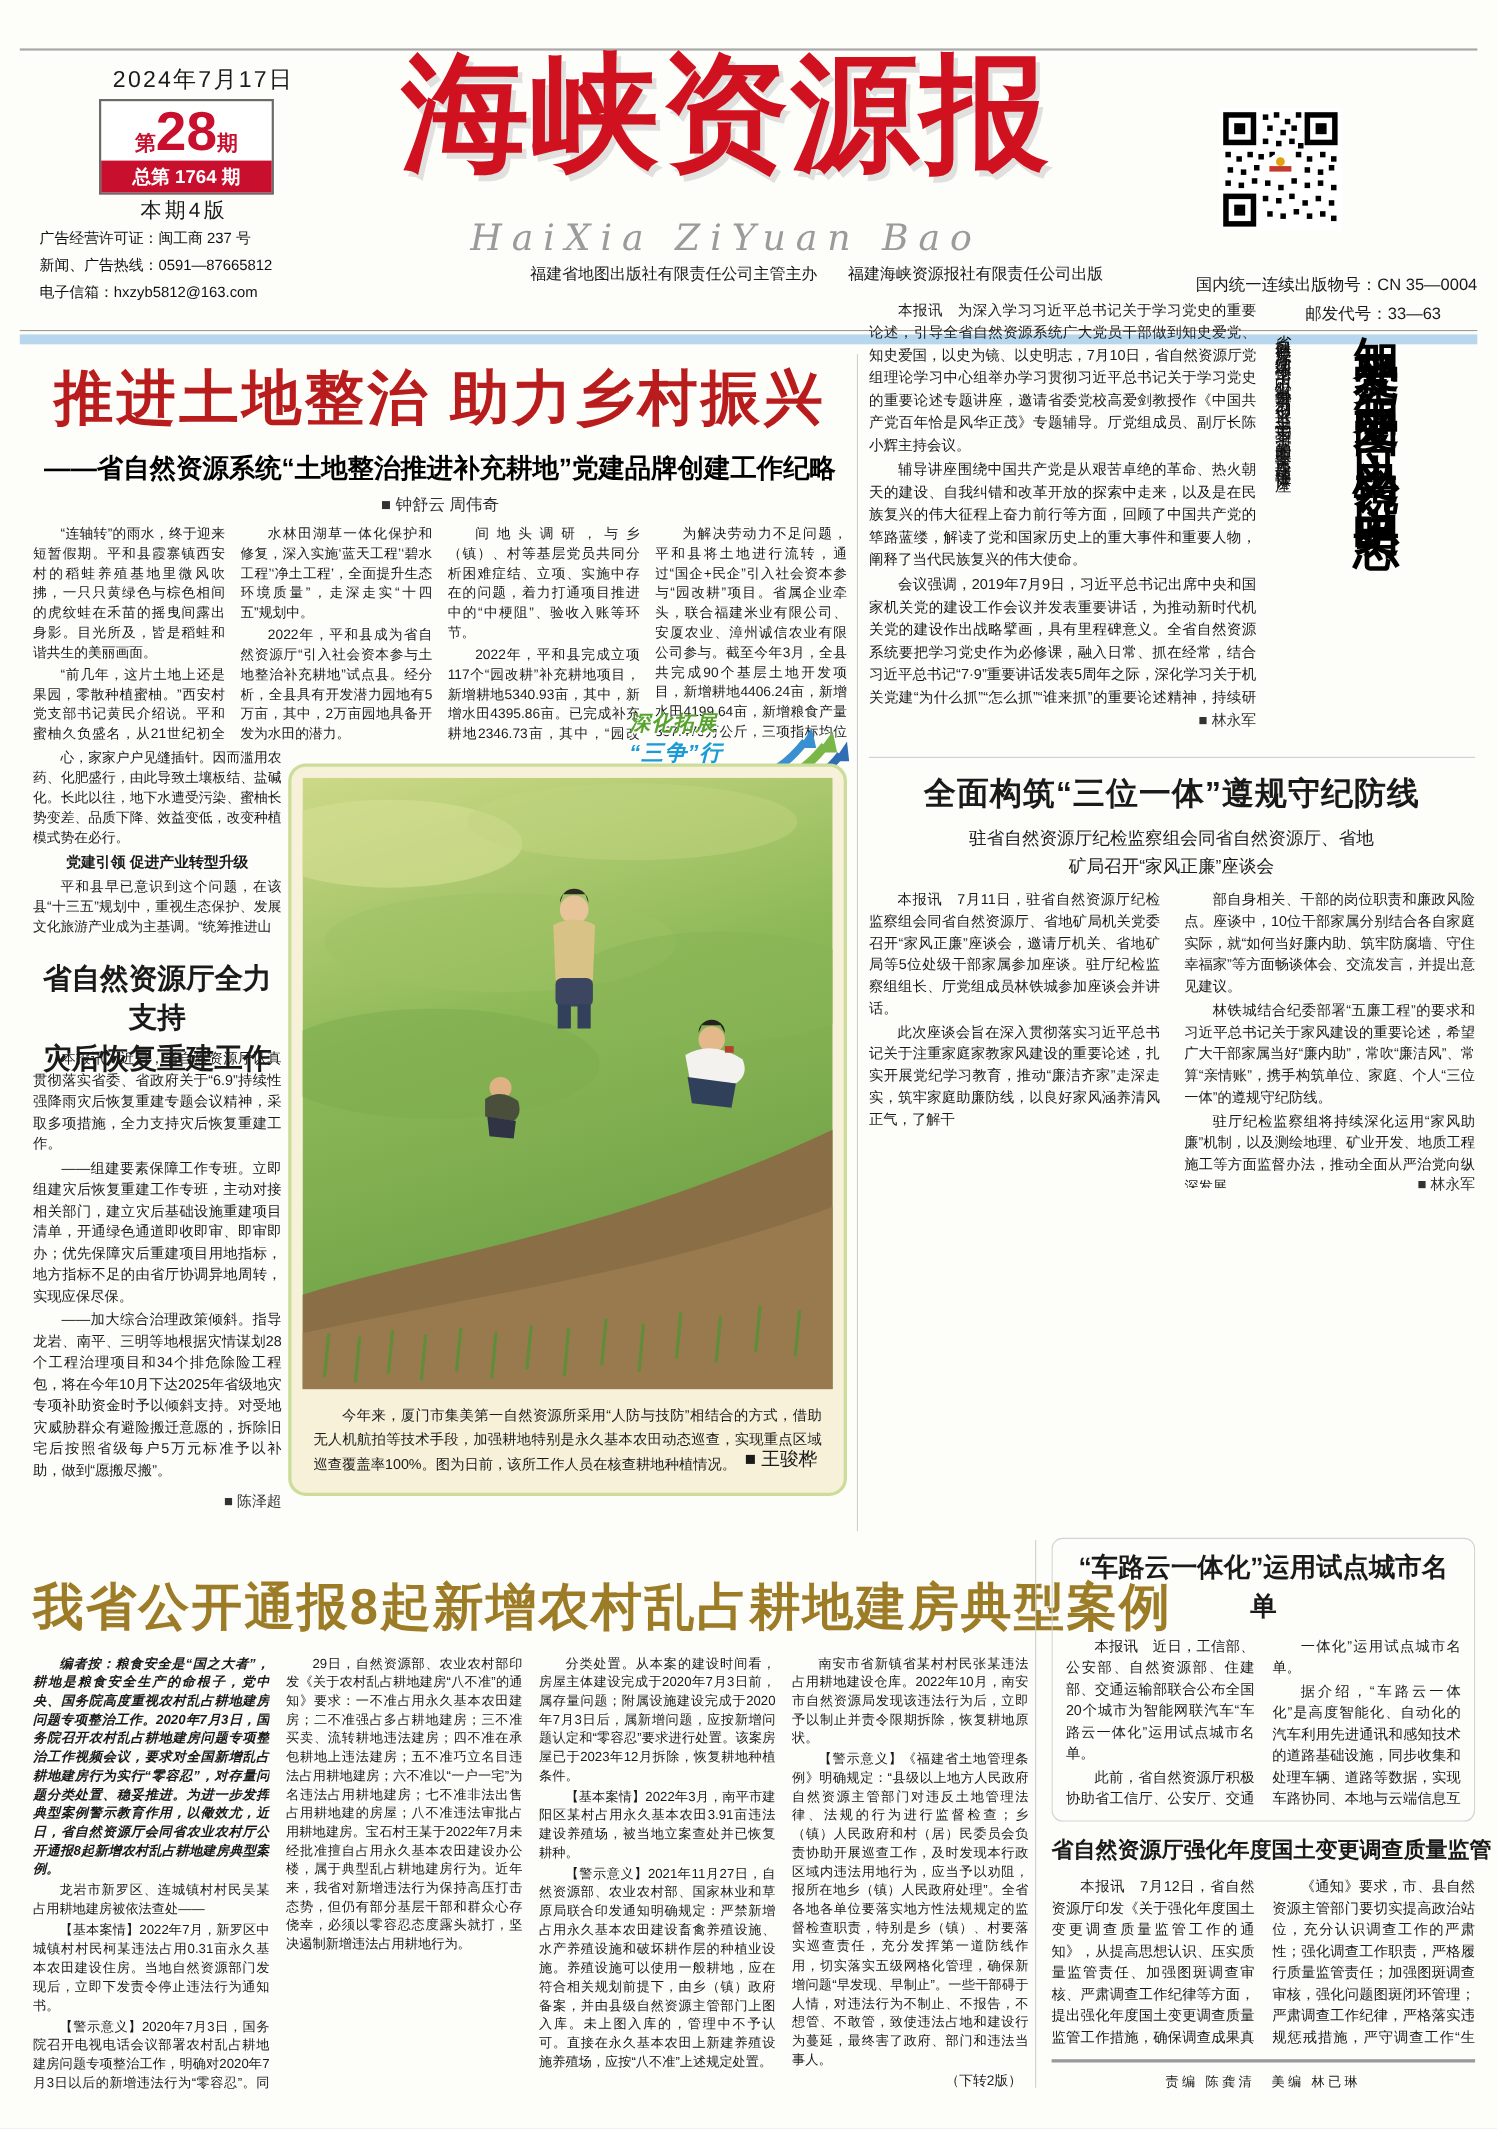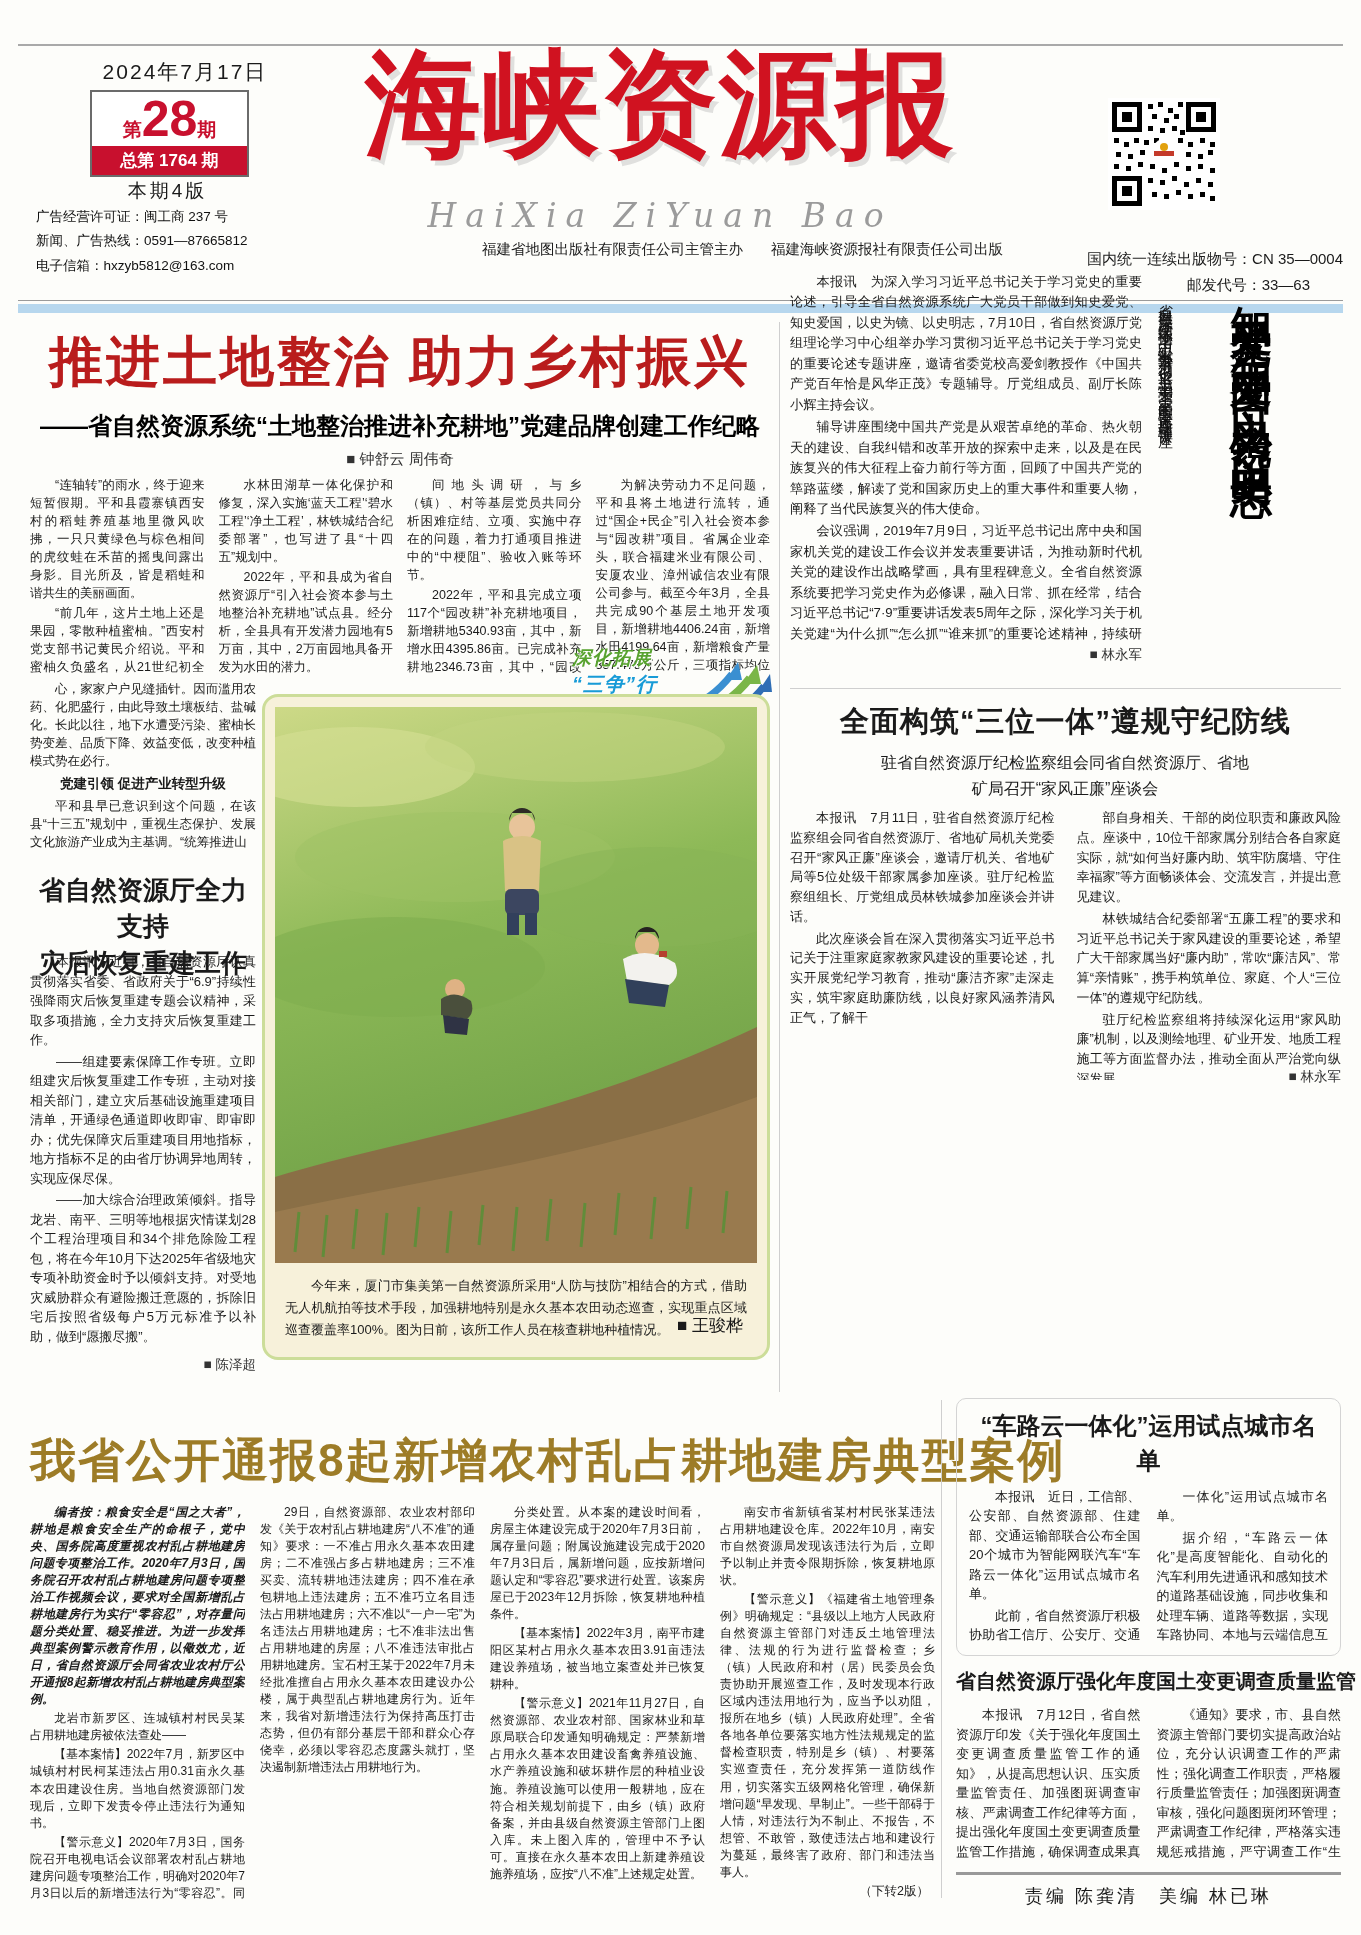--- a/index.html
+++ b/index.html
@@ -63,21 +63,21 @@
   .rep-head{font-size:46px;font-weight:bold;color:#9d7c27;letter-spacing:2px;white-space:nowrap;}
   .rep-txt{font-size:12px;line-height:1.42;}
   .editor-note{font-weight:bold;font-style:italic;}
   .editor-note p{margin:0 0 2px;text-indent:2em;text-align:justify;}
   
   .side-box{border:1px solid #d4d4d4;border-radius:10px;box-sizing:border-box;padding:10px 12px;}
   .veh-head{font-size:24px;font-weight:bold;line-height:1.45;}
   .sur-head{font-size:20px;font-weight:bold;white-space:nowrap;}
   .box-txt{font-size:13px;line-height:1.5;}
   .footer-rule{background:#999;}
-  .footer{font-size:18px;letter-spacing:3px;}
+  .footer{font-size:12px;letter-spacing:3px;}
   .divider-v{width:1px;background:#cfcfcf;}
   .divider-h{height:1px;background:#cfcfcf;}
 </style>
 </head>
 <body>
 
 <div class="page">
 
   <div class="abs top-rule" style="left:18px;top:44px;width:1325px;"></div>
 
@@ -183,21 +183,21 @@
   <div class="abs lead-headline ctr" style="left:30px;top:326px;width:740px;">推进土地整治  助力乡村振兴</div>
   <div class="abs lead-subhead ctr" style="left:30px;top:410px;width:740px;">——省自然资源系统“土地整治推进补充耕地”党建品牌创建工作纪略</div>
   <div class="abs byline ctr" style="left:30px;top:450px;width:740px;">■ 钟舒云  周伟奇</div>
 
   <div class="abs cols" style="left:30px;top:476px;width:740px;height:200px;gap:14px;">
     <div class="col lead-txt body-txt">
         <p>“连轴转”的雨水，终于迎来短暂假期。平和县霞寨镇西安村的稻蛙养殖基地里微风吹拂，一只只黄绿色与棕色相间的虎纹蛙在禾苗的摇曳间露出身影。目光所及，皆是稻蛙和谐共生的美丽画面。</p>
         <p>“前几年，这片土地上还是果园，零散种植蜜柚。”西安村党支部书记黄民介绍说。平和蜜柚久负盛名，从21世纪初全县开始大量种植，因劳动力需求低、效益高，成为老百姓名副其实的“致富果”。“零散富余种柚”的观念深入人</p>
       </div>
     <div class="col lead-txt body-txt">
-        <p>水林田湖草一体化保护和修复，深入实施‘蓝天工程’‘碧水工程’‘净土工程’，林铁城结合纪委部署”，也写进了县“十四五”规划中。</p>
+        <p>水林田湖草一体化保护和修复，深入实施‘蓝天工程’‘碧水工程’‘净土工程’，全面提升生态环境质量”，走深走实“十四五”规划中。</p>
         <p>2022年，平和县成为省自然资源厅“引入社会资本参与土地整治补充耕地”试点县。经分析，全县具有开发潜力园地有5万亩，其中，2万亩园地具备开发为水田的潜力。</p>
       </div>
     <div class="col lead-txt body-txt">
         <p>间地头调研，与乡（镇）、村等基层党员共同分析困难症结、立项、实施中存在的问题，着力打通项目推进中的“中梗阻”、验收入账等环节。</p>
         <p>2022年，平和县完成立项117个“园改耕”补充耕地项目，新增耕地5340.93亩，其中，新增水田4395.86亩。已完成补充耕地2346.73亩，其中，“园改水”项目新增水田46.21亩。</p>
       </div>
     <div class="col lead-txt body-txt">
       <div class="body-txt">
           <p>为解决劳动力不足问题，平和县将土地进行流转，通过“国企+民企”引入社会资本参与“园改耕”项目。省属企业牵头，联合福建米业有限公司、安厦农业、漳州诚信农业有限公司参与。截至今年3月，全县共完成90个基层土地开发项目，新增耕地4406.24亩，新增水田4199.64亩，新增粮食产量357.478万公斤，三项指标均位居全省前列。</p>
         </div>

